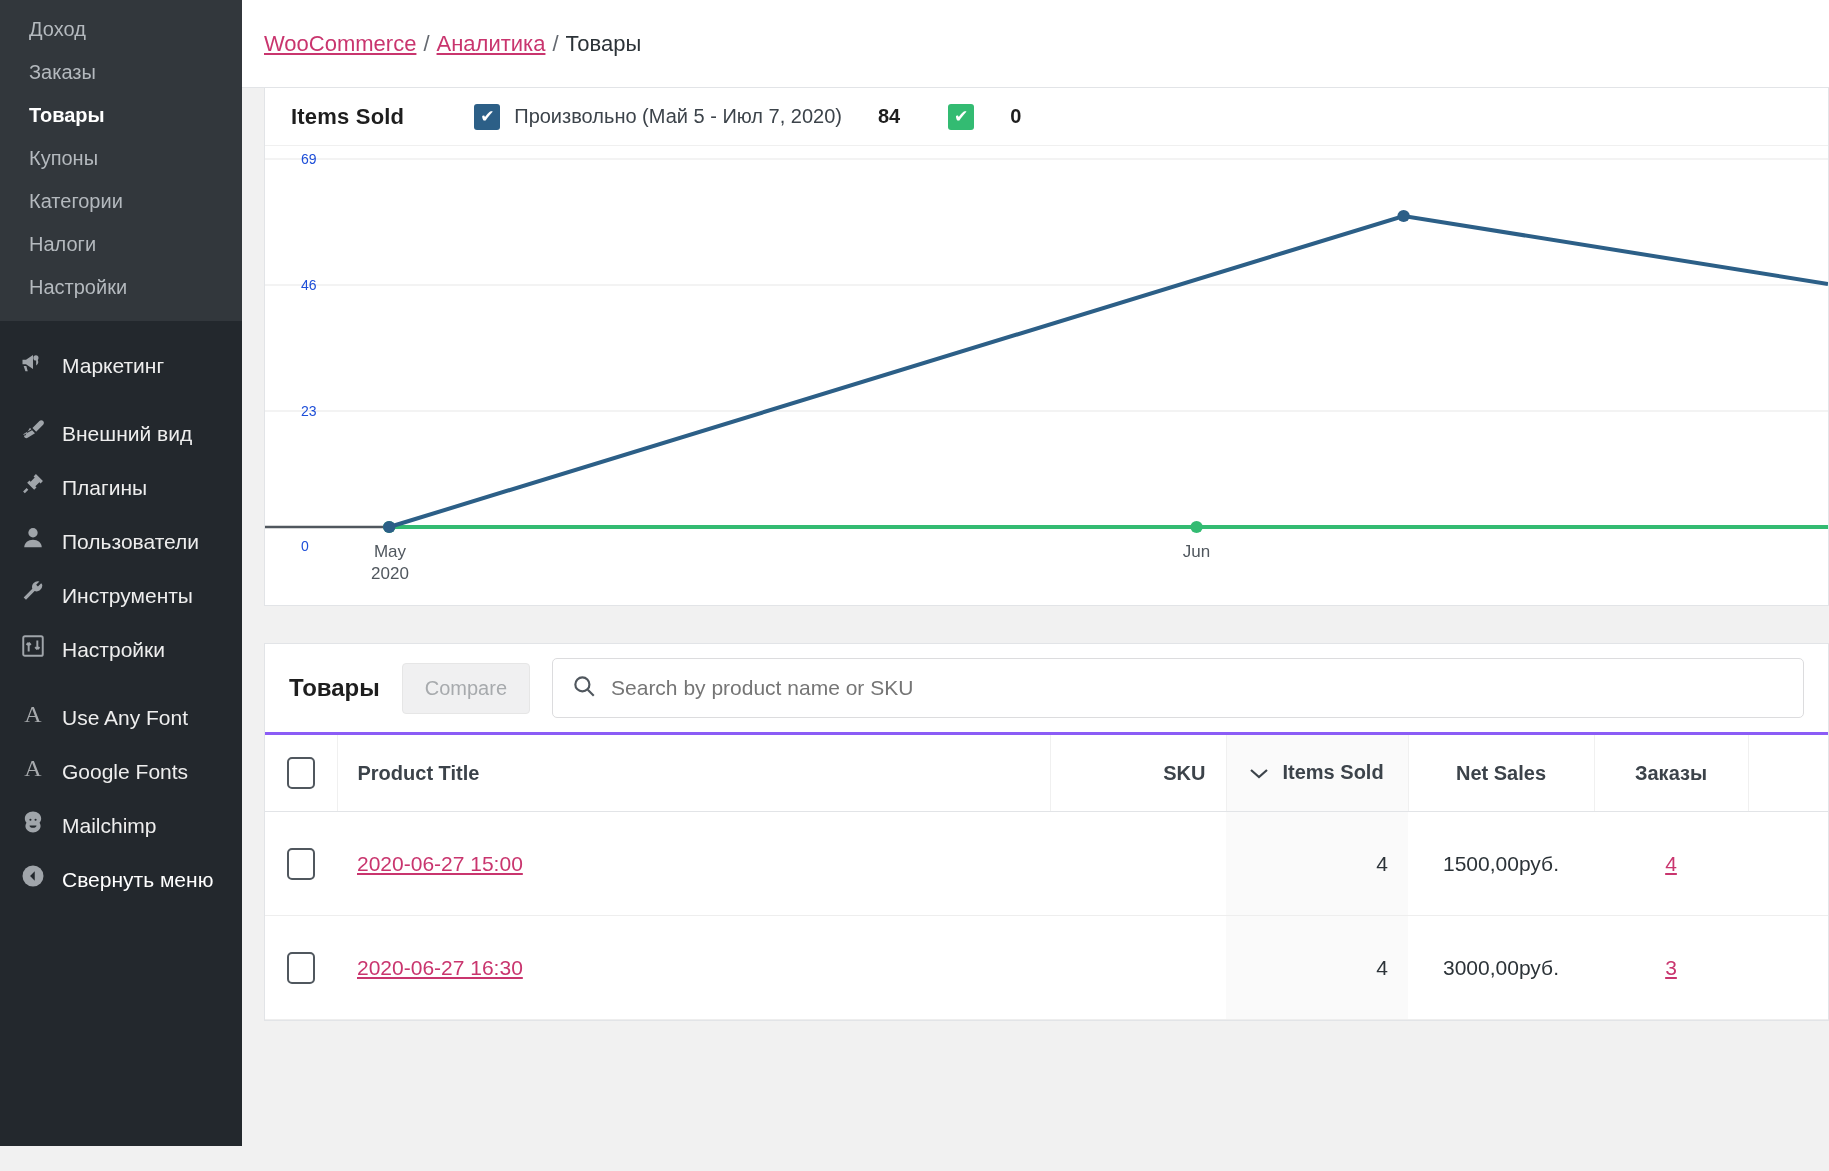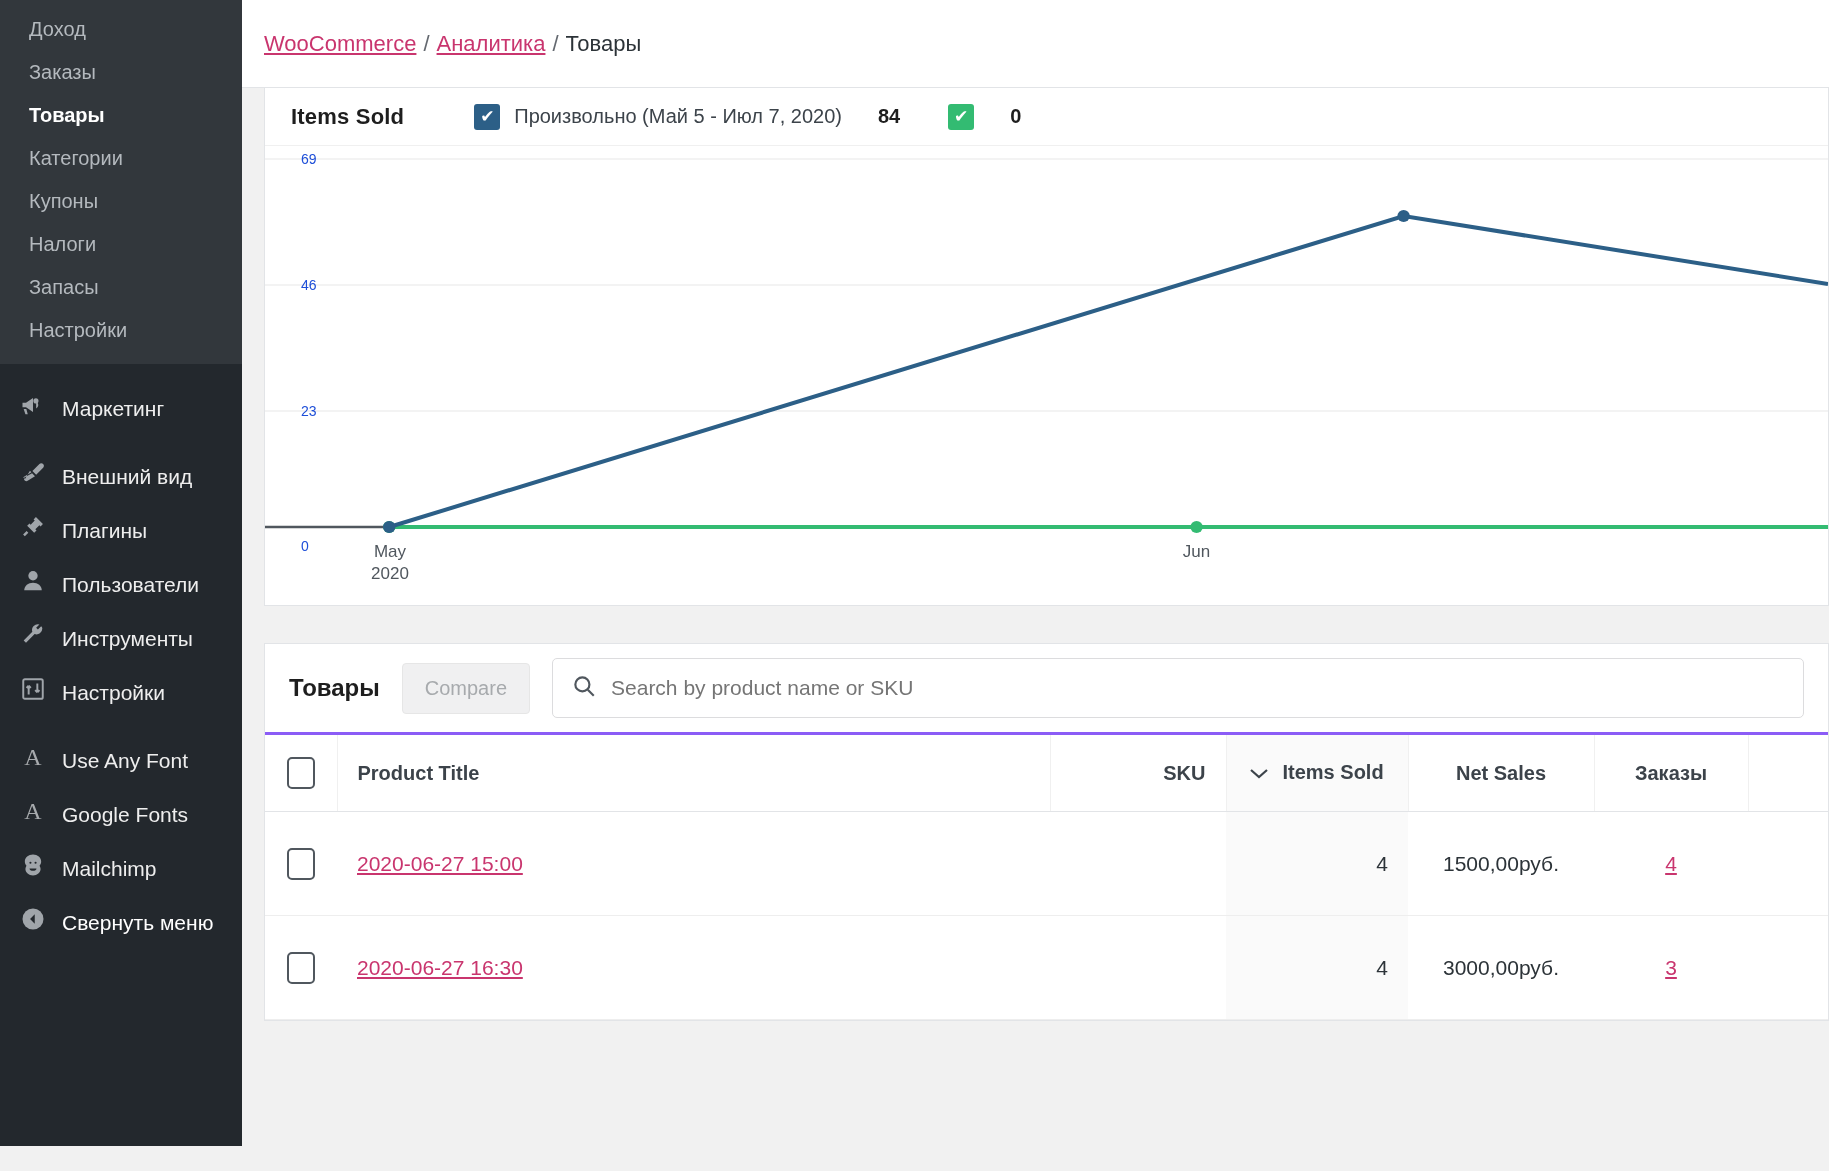--- a/index.html
+++ b/index.html
@@ -224,24 +224,23 @@
 <body>
 
 <div class="app">
 
   <nav class="sidebar">
 
     <div class="submenu">
       <div class="submenu-item"><span>Доход</span></div>
       <div class="submenu-item"><span>Заказы</span></div>
       <div class="submenu-item current"><span>Товары</span></div>
+      <div class="submenu-item"><span>Купоны</span></div>
       <div class="submenu-item"><span>Категории</span></div>
-      <div class="submenu-item"><span>Купоны</span></div>
       <div class="submenu-item"><span>Налоги</span></div>
-      <div class="submenu-item"><span>Запасы</span></div>
       <div class="submenu-item"><span>Настройки</span></div>
     </div>
 
     <div class="menu-gap"></div>
 
     <div class="menu-item">
       <span class="menu-icon">
         <svg width="28" height="28" viewBox="0 0 24 24" fill="currentColor">
             <path d="M3 10v4h3l6 4V6L6 10H3zm13.5 2c0-1.3-.7-2.4-1.8-3v6c1.1-.6 1.8-1.7 1.8-3zM4 15.5l1.5 4.5h2l-1.2-4.5H4z"></path>
             <circle cx="14.5" cy="8.5" r="2.2"></circle>

